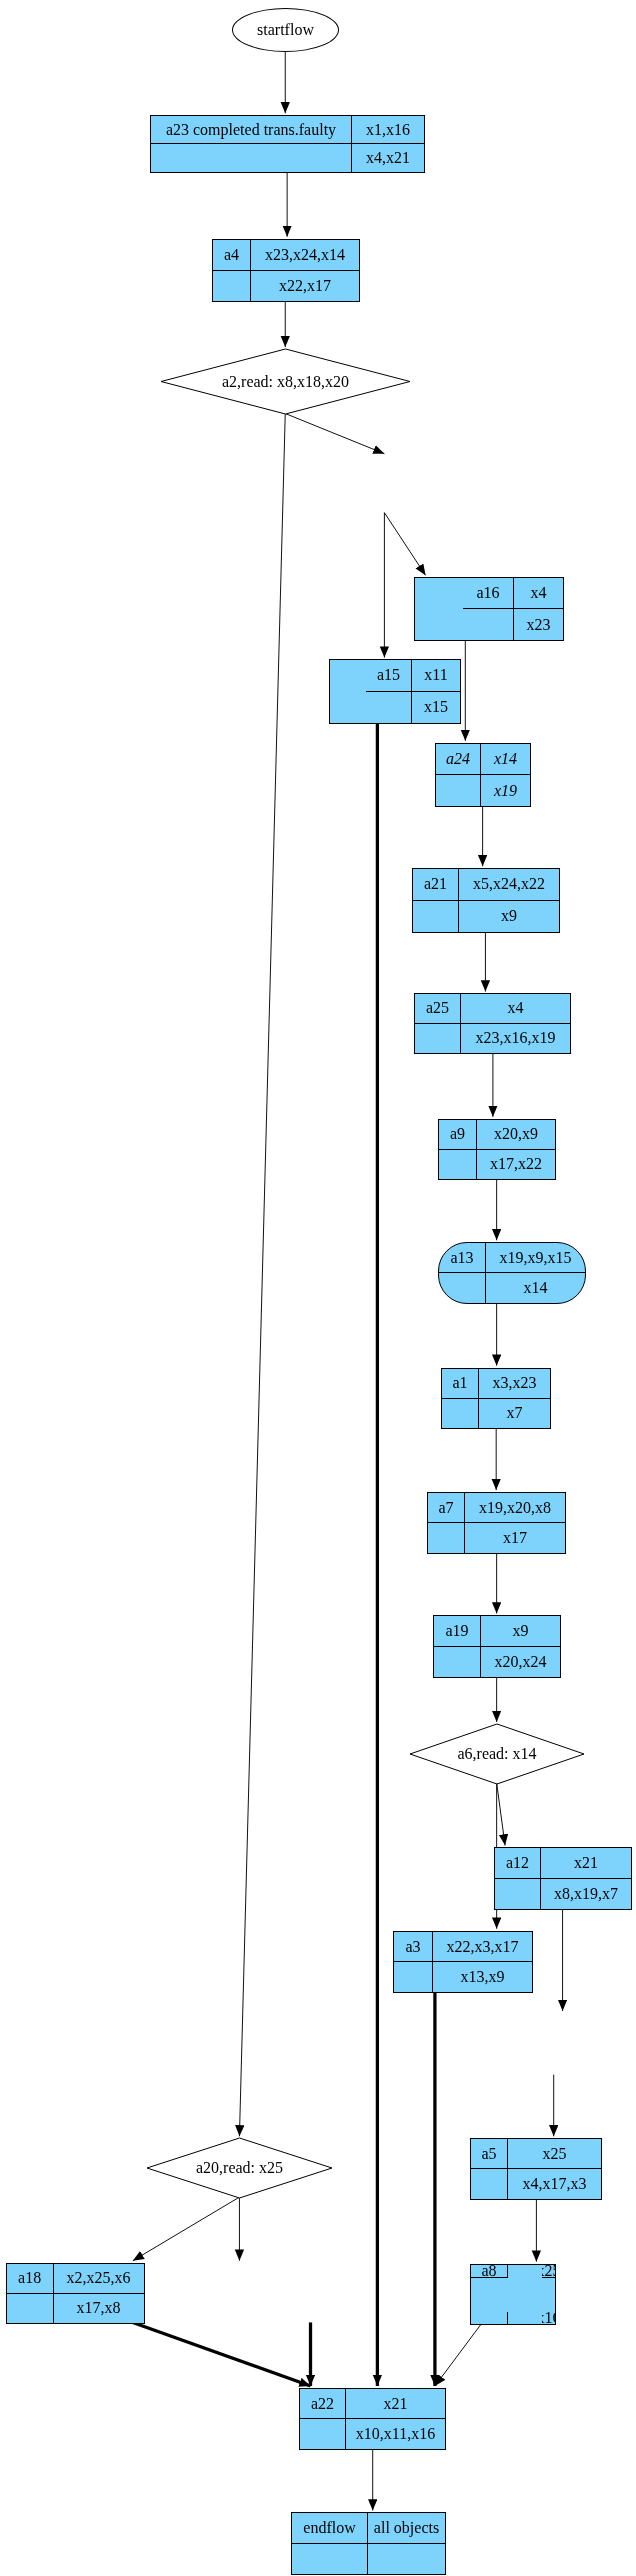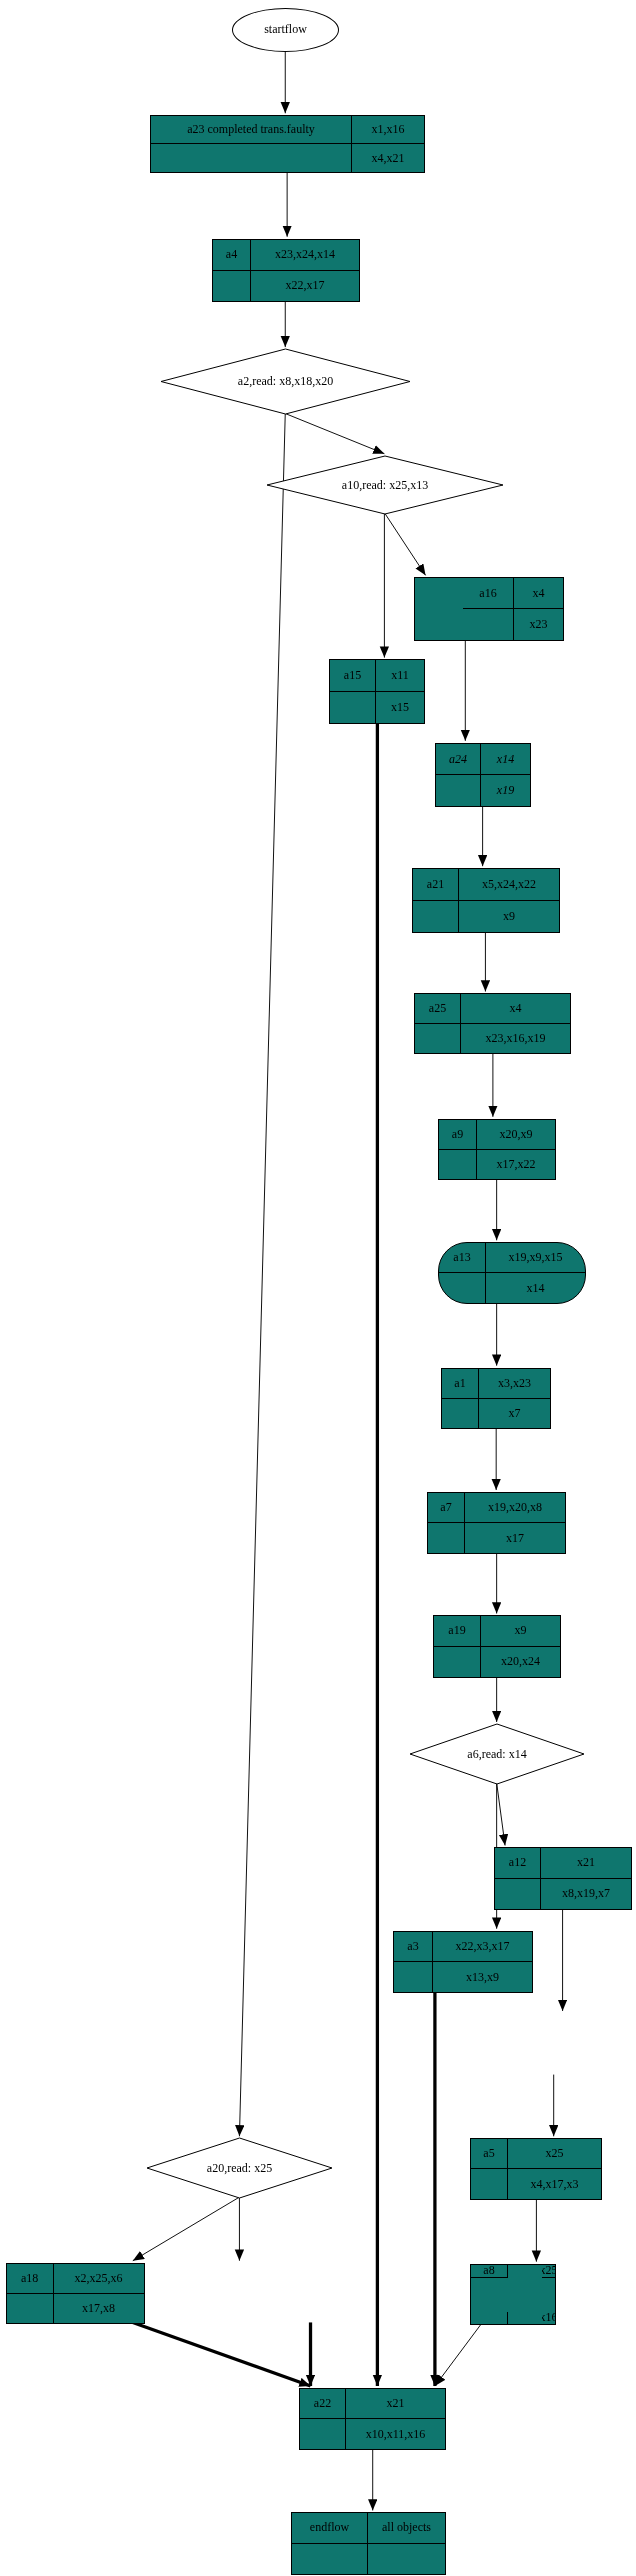--- a/index.html
+++ b/index.html
@@ -1,27 +1,27 @@
 <!DOCTYPE html>
 <html style="font-size:15px"><head>
 <meta charset="utf-8">
 <style>
   html,body{margin:0;padding:0;background:#ffffff;}
   #canvas{
     position:relative;width:636px;height:2576px;background:#ffffff;
     font-family:"Liberation Serif","DejaVu Serif",serif;color:#000;
   }
   #edges{position:absolute;left:0;top:0;width:636px;height:2576px;z-index:1;}
-  .node{position:absolute;z-index:2;font-size:12px;}
+  .node{position:absolute;z-index:2;font-size:16px;}
   .terminal{
     border:0.9px solid #000;border-radius:50%;background:#fff;
     display:flex;align-items:center;justify-content:center;
   }
   .record{
-    display:grid;background:#0f766e;border:0.9px solid #000;
+    display:grid;background:#7dd3fc;border:0.9px solid #000;
     grid-template-columns:var(--lc) 1fr;grid-template-rows:1fr 1fr;
   }
   .record .cell{display:flex;align-items:center;justify-content:center;overflow:hidden;white-space:nowrap;padding:0 2.8px;box-sizing:border-box;}
   .record .c1{border-right:0.9px solid #000;border-bottom:0.9px solid #000;}
   .record .c2{border-bottom:0.9px solid #000;}
   .record .c3{border-right:0.9px solid #000;}
   .diamond{display:flex;align-items:center;justify-content:center;}
   .diamond svg{position:absolute;left:0;top:0;width:100%;height:100%;overflow:visible;}
   .diamond .dlabel{position:relative;z-index:3;white-space:nowrap;}
   .edge{stroke:#000;stroke-width:1;fill:none;}
@@ -87,35 +87,29 @@
     <div class="cell c4">x22,x17</div>
   </div>
 
   <div class="node diamond" style="left:161px;top:349px;width:249px;height:65px;">
     <svg viewBox="0 0 100 100" preserveAspectRatio="none">
       <polygon points="50,0 100,50 50,100 0,50" fill="#fff" stroke="#000" vector-effect="non-scaling-stroke"></polygon>
     </svg>
     <span class="dlabel">a2,read: x8,x18,x20</span>
   </div>
 
-  <div class="node diamond" style="left:267px;top:456px;width:236px;height:58px;">
-    <svg viewBox="0 0 100 100" preserveAspectRatio="none">
-      <polygon points="50,0 100,50 50,100 0,50" fill="#fff" stroke="#000" vector-effect="non-scaling-stroke"></polygon>
-    </svg>
-    <span class="dlabel">a10,read: x25,x13</span>
-  </div>
 
   <div class="node record" style="left:414px;top:577px;width:100px;height:62px;padding-left:48px;--lc:51px;">
     <div class="cell c1">a16</div>
     <div class="cell c2">x4</div>
     <div class="cell c3"></div>
     <div class="cell c4">x23</div>
   </div>
 
-  <div class="node record" style="left:329px;top:659px;width:94px;height:63px;--lc:46px;">
+  <div class="node record" style="left:329px;top:659px;width:94px;height:63px;padding-left:36px;--lc:46px;">
     <div class="cell c1">a15</div>
     <div class="cell c2">x11</div>
     <div class="cell c3"></div>
     <div class="cell c4">x15</div>
   </div>
 
   <div class="node record" style="left:435px;top:743px;width:94px;height:62px;font-style:italic;--lc:45px;">
     <div class="cell c1">a24</div>
     <div class="cell c2">x14</div>
     <div class="cell c3"></div>

